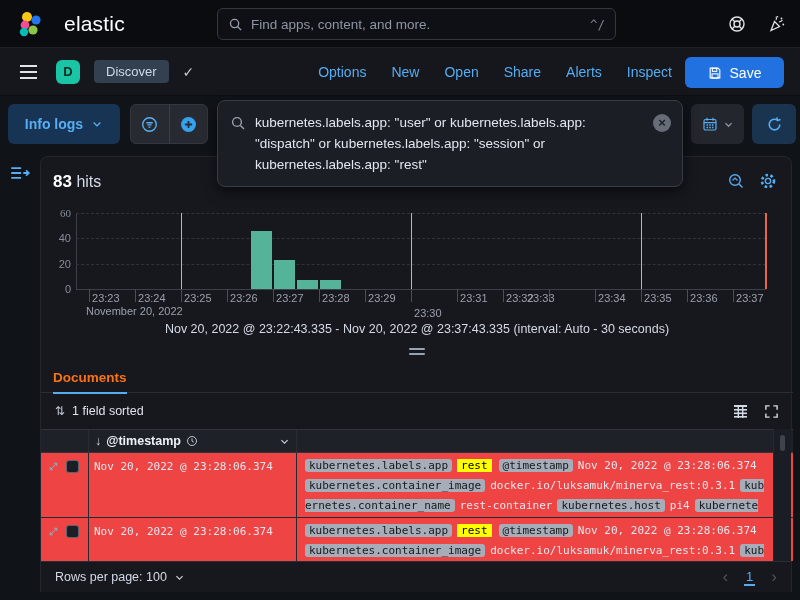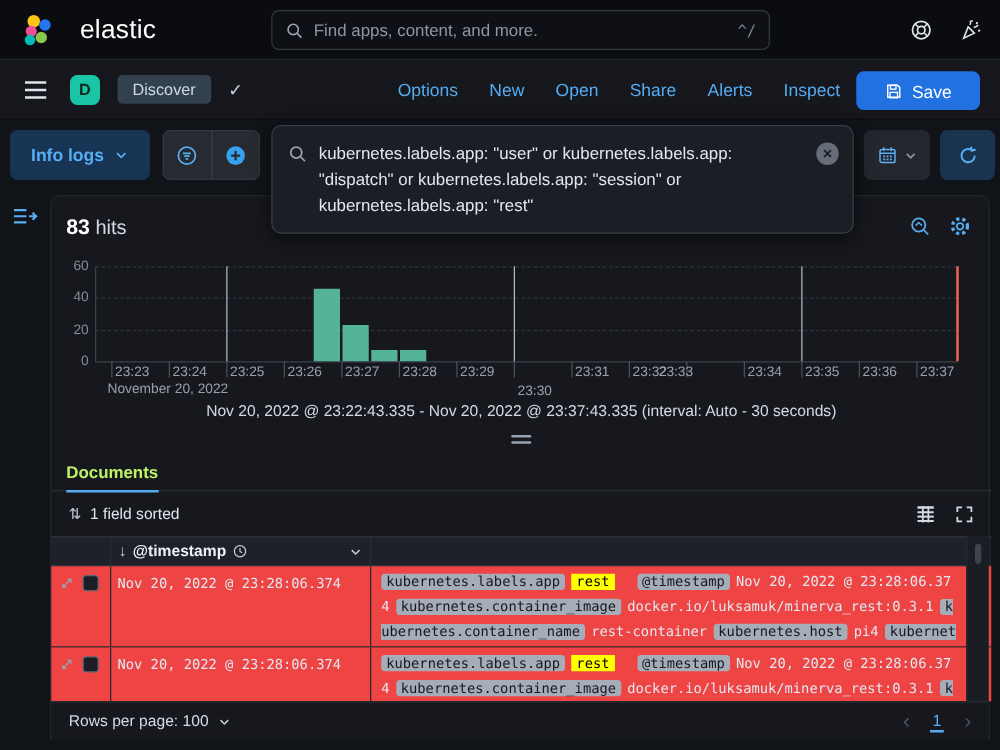--- a/index.html
+++ b/index.html
@@ -87,21 +87,21 @@
   .month-label { position:absolute; left:45px; top:148px; font-size:11px; color:#9aa0ac; }
 
   .time-note { position:absolute; left:0; top:165px; width:752px; text-align:center; font-size:12.5px; color:#d4dae5; }
   .resize-handle { position:absolute; left:368px; top:191px; width:16px; cursor:row-resize; }
   .resize-handle i { display:block; height:2px; background:#98a2b3; margin-bottom:3px; border-radius:1px; }
 
   
   .tabs { position:absolute; left:0; top:206px; width:752px; height:30px; border-bottom:1px solid #2a2d34;
     display:flex; align-items:center; padding-left:12px; gap:24px; }
   .tab { font-size:13.5px; font-weight:bold; color:#dfe3ea; cursor:pointer; position:relative; height:30px; display:flex; align-items:center; gap:8px; }
-  .tab.active { color:#bef264; }
+  .tab.active { color:#f97316; }
   .tab.active::after { content:""; position:absolute; left:0; right:0; bottom:-1px; height:2px; background:#55acf1; }
   .beta-pill { border:1px solid #5a6069; border-radius:10px; padding:1px 9px; font-size:10px;
     letter-spacing:0.6px; color:#c5c9d3; font-weight:bold; }
 
   
   .grid-toolbar { position:absolute; left:0; top:236px; width:752px; height:36px; display:flex; align-items:center; padding:0 14px; }
   .sorted-btn { display:flex; align-items:center; gap:7px; font-size:12.5px; color:#dfe3ea; cursor:pointer; }
   .sorted-btn .arr { font-size:12px; color:#c5c9d3; }
   .grid-toolbar .right { margin-left:auto; display:flex; gap:16px; color:#d4dae5; }
   .grid-toolbar .right .icon-btn { cursor:pointer; }
@@ -117,21 +117,21 @@
   .gh-cell .chev { margin-left:auto; }
 
   #grid-rows { position:absolute; left:0; top:296px; width:752px; }
   .grid-row { display:flex; border-bottom:1px solid #262931; height:65px; overflow:hidden; background:#ef4444; }
   .grid-row.clipped { height:43px; border-bottom:none; }
   .cell-ctl { width:48px; display:flex; align-items:flex-start; gap:6px; padding:7px 0 0 6px; border-right:1px solid #262931; }
   .checkbox { width:13px; height:13px; border:1px solid #5d6470; border-radius:3px; background:#1b1e24; cursor:pointer; }
   .cell-ts { width:208px; padding:7px 6px 0 5px; font-family:"DejaVu Sans Mono", monospace; font-size:11px; color:#e2e7ef; border-right:1px solid #262931; white-space:nowrap; overflow:hidden; }
   .cell-doc { width:477px; padding:3px 6px 0 8px; font-family:"DejaVu Sans Mono", monospace; font-size:11px; line-height:20px; color:#e2e7ef; overflow:hidden; }
   .seg-field { background:#a6adb9; color:#16181d; border-radius:3px; padding:0 4px; margin-right:5px; word-break:break-all; }
-  .seg-hl { background:#ffff00; color:#000; padding:0 4px; margin-right:18px; }
+  .seg-hl { background:#ffff00; color:#000; padding:0 4px; margin-right:7px; }
   .seg-val { color:#e2e7ef; margin-right:5px; word-break:break-all; }
   .scroll-gutter { position:absolute; right:0; top:272px; width:18px; height:132px; background:#1a1d23; border-left:1px solid #262931; }
   .scroll-thumb { position:absolute; right:6px; top:278px; width:5px; height:16px; background:#3f434b; border-radius:3px; }
 
   
   .grid-footer { position:absolute; left:0; top:404px; width:750px; height:31px; border-top:1px solid #2a2d34;
     display:flex; align-items:center; padding:0 14px; font-size:12.5px; color:#d4dae5; background:#16181e; }
   .rpp { display:flex; align-items:center; gap:7px; cursor:pointer; }
   .pager { margin-left:auto; display:flex; align-items:center; gap:16px; }
   .pager .pchev { color:#4d5360; font-size:17px; cursor:default; }
@@ -287,21 +287,21 @@
   <div id="chart">
     <div class="axis-y"></div>
     <div class="axis-x"></div>
     <div class="month-label">November 20, 2022</div>
   <div class="ylabel" style="left: 4px; top: 126px;">0</div>
       <div class="gridline" style="left: 35px; top: 106.667px; width: 690px;"></div>
       <div class="ylabel" style="left: 4px; top: 100.667px;">20</div>
       <div class="gridline" style="left: 35px; top: 81.3333px; width: 690px;"></div>
       <div class="ylabel" style="left: 4px; top: 75.3333px;">40</div>
       <div class="gridline" style="left: 35px; top: 56px; width: 690px;"></div>
-      <div class="ylabel" style="left: 4px; top: 50px;">60</div>
+      <div class="ylabel" style="left: 4px; top: 50px; font-family: Liberation Serif, serif;">60</div>
       <div class="xtick" style="left: 48.0333px; top: 132px;"></div>
       <div class="xlabel" style="left: 51.0333px; top: 135px;">23:23</div>
       <div class="xtick" style="left: 94.0333px; top: 132px;"></div>
       <div class="xlabel" style="left: 97.0333px; top: 135px;">23:24</div>
       <div class="xtick" style="left: 140.033px; top: 132px;"></div>
       <div class="xlabel" style="left: 143.033px; top: 135px;">23:25</div>
       <div class="xtick" style="left: 186.033px; top: 132px;"></div>
       <div class="xlabel" style="left: 189.033px; top: 135px;">23:26</div>
       <div class="xtick" style="left: 232.033px; top: 132px;"></div>
       <div class="xlabel" style="left: 235.033px; top: 135px;">23:27</div>

